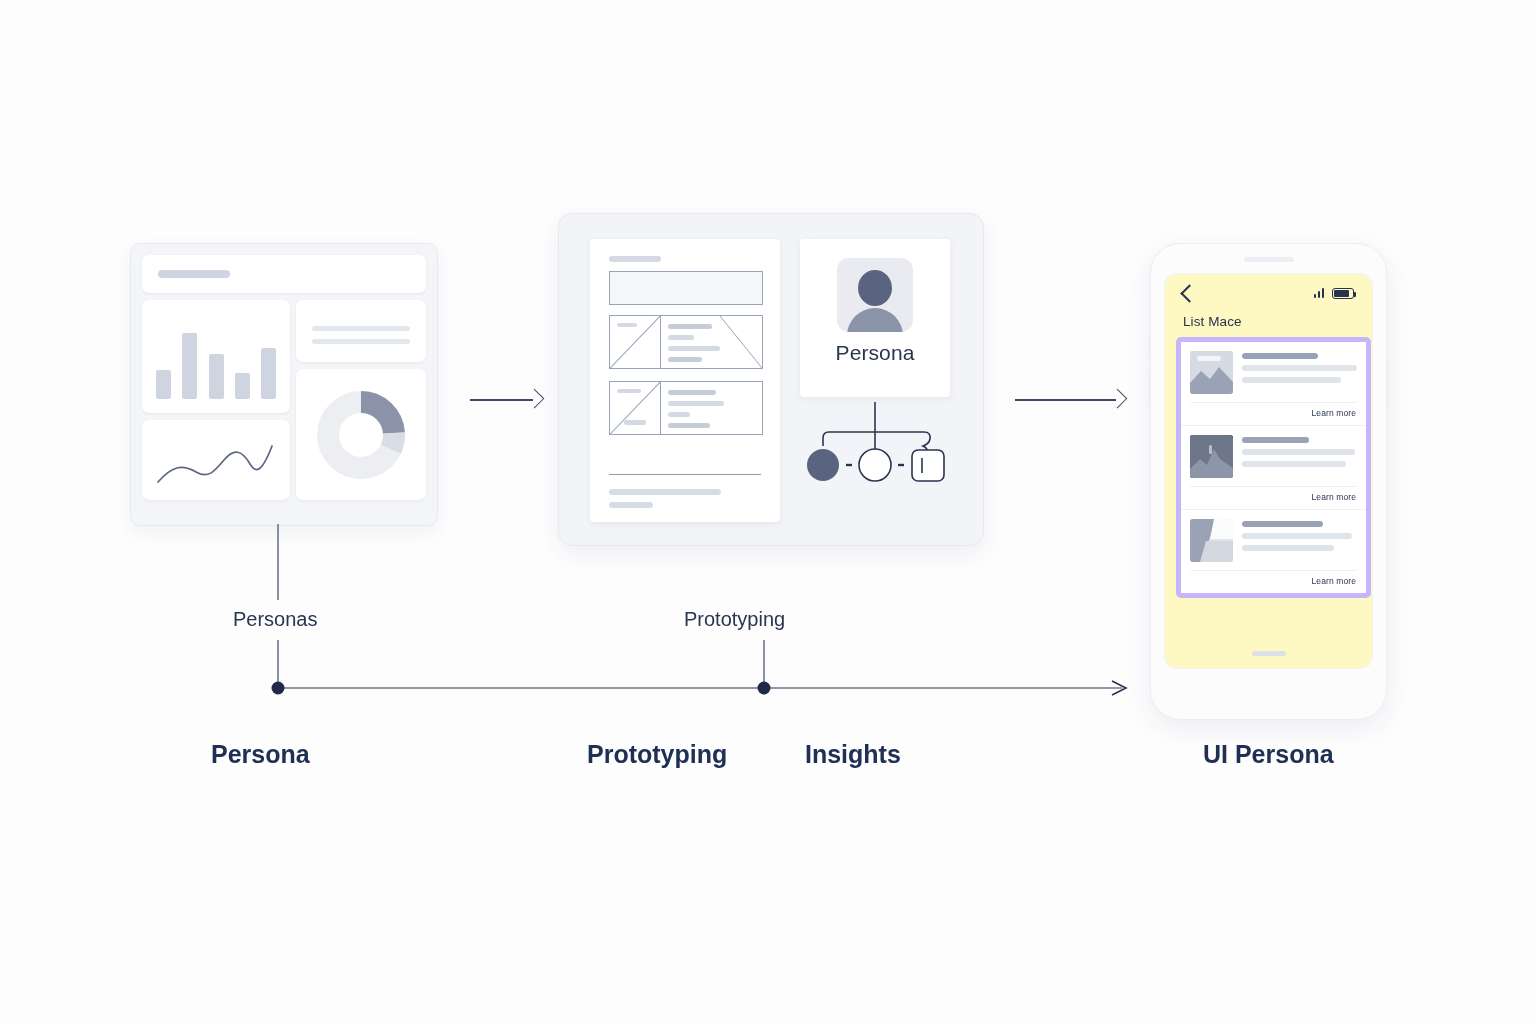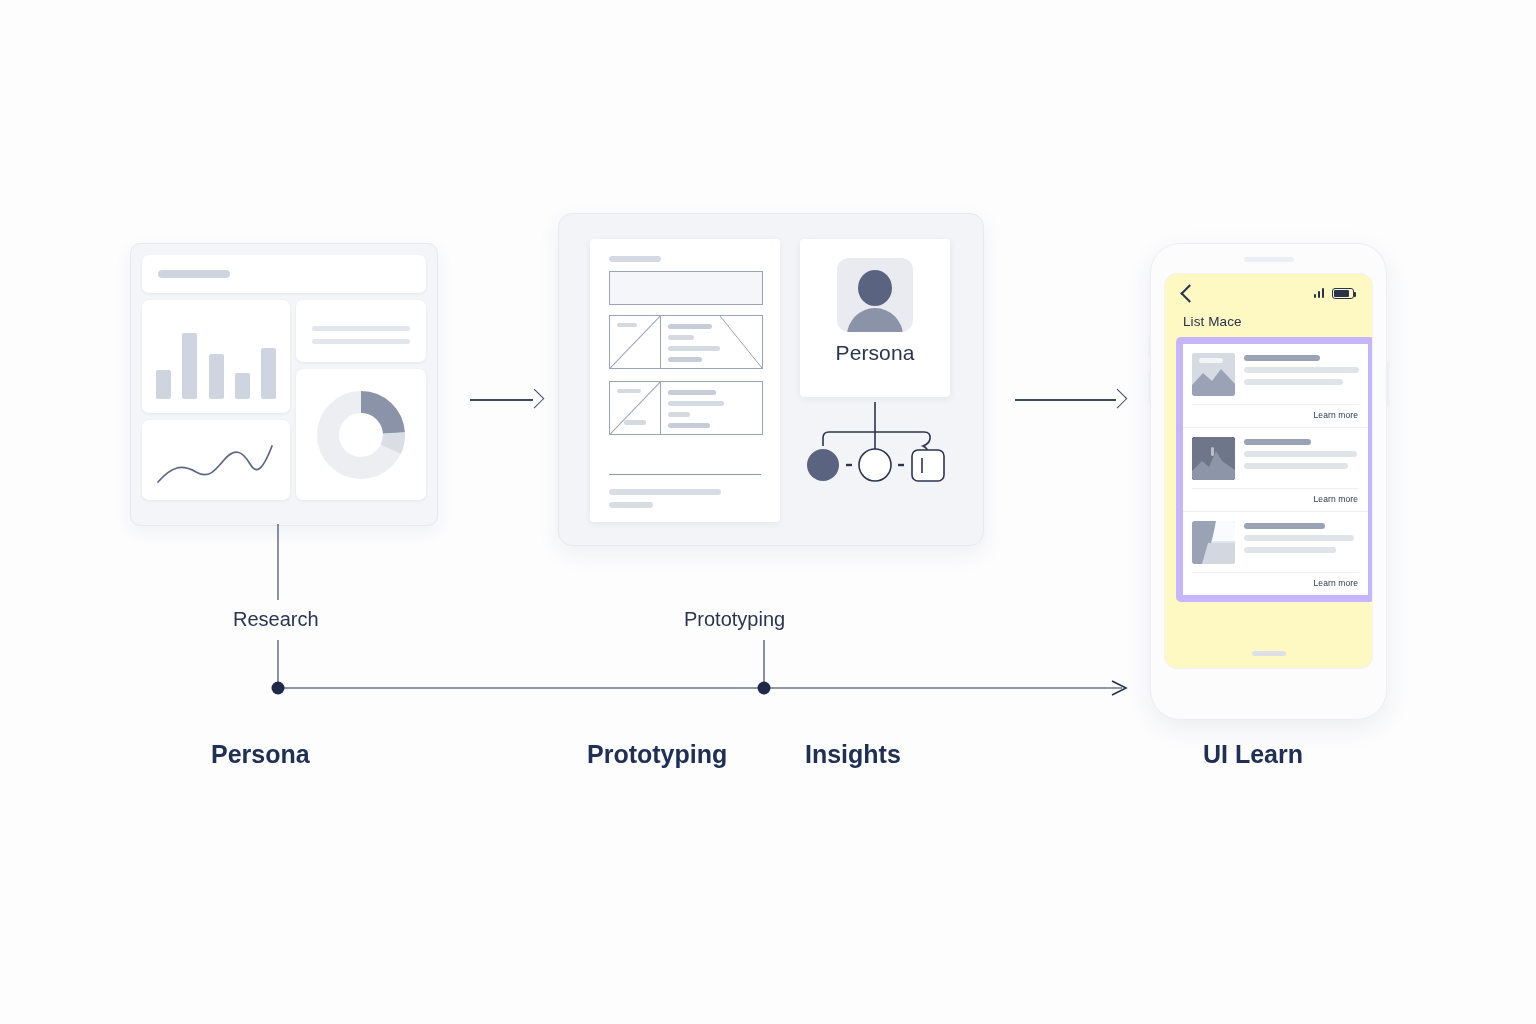--- a/index.html
+++ b/index.html
@@ -228,21 +228,21 @@
     position: absolute; right: -3px; top: 3px;
     width: 2px; height: 5px; background: #28324d; border-radius: 0 1px 1px 0;
   }
   #phone-title {
     position: absolute; left: 18px; top: 40px;
     font-size: 13.5px; color: #27314d; letter-spacing: .1px;
   }
   #phone-list {
     position: absolute; left: 11px; top: 63px;
     width: 185px;
-    border: 7px solid #c4b5fd; border-radius: 5px;
+    border: 5px solid #c4b5fd; border-radius: 5px;
     background: #fff;
     overflow: hidden;
   }
   .phone-item { position: relative; padding: 9px 9px 0 9px; }
   .phone-item + .phone-item { border-top: 1px solid #eef0f4; }
   .phone-item .row { display: flex; gap: 9px; }
   .phone-item .thumb {
     position: relative; width: 43px; height: 43px; flex: none;
     border-radius: 3px; overflow: hidden; background: #d6dae3;
   }
@@ -497,21 +497,21 @@
 
     <line x1="764" y1="640" x2="764" y2="688" stroke="#3c4a68" stroke-width="1.2"></line>
 
     <line x1="278" y1="688" x2="1122" y2="688" stroke="#6b7488" stroke-width="1.6"></line>
     <path d="M1112 681 L1126 688 L1112 695" fill="none" stroke="#28324d" stroke-width="1.6"></path>
 
     <circle cx="278" cy="688" r="6.5" fill="#1e2a47"></circle>
     <circle cx="764" cy="688" r="6.5" fill="#1e2a47"></circle>
   </svg>
 
-  <div class="tl-label" style="left:233px; top:608px;">Research</div>
+  <div class="tl-label" style="left:233px; top:608px;">Personas</div>
   <div class="tl-label" style="left:684px; top:608px;">Prototyping</div>
 
   <div class="stage-label" style="left:211px; top:740px;">Persona</div>
   <div class="stage-label" style="left:587px; top:740px;">Prototyping</div>
   <div class="stage-label" style="left:805px; top:740px;">Insights</div>
-  <div class="stage-label" style="left:1203px; top:740px;">UI Learn</div>
+  <div class="stage-label" style="left:1203px; top:740px;">UI Persona</div>
 
 </div>
 
 </body></html>

